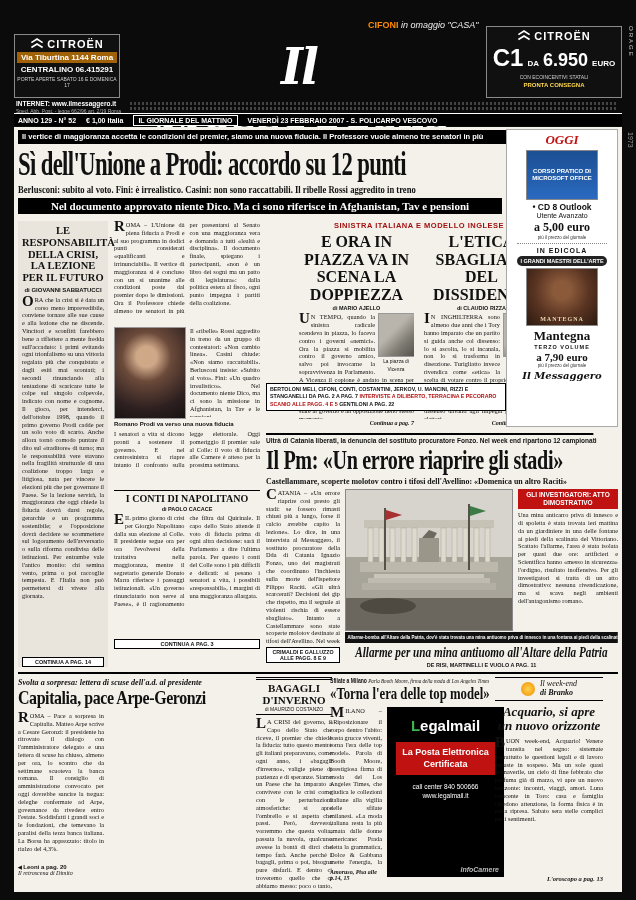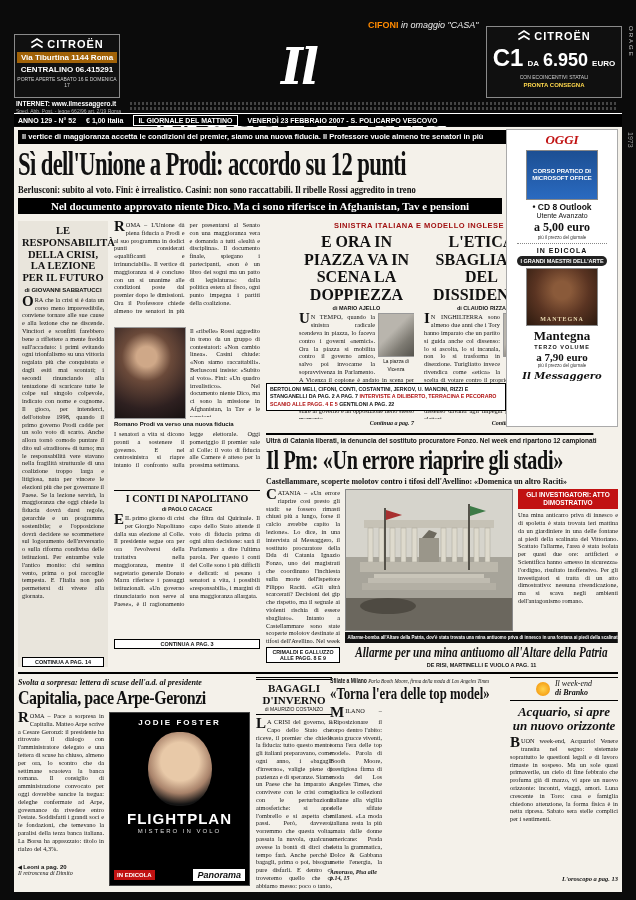--- a/index.html
+++ b/index.html
@@ -165,21 +165,21 @@
   .tm-body{height:160px;overflow:hidden;}
   .tm-ref{font-style:italic;font-weight:bold;font-size:6px;margin-top:2px;}
   .legal-ad{width:117px;height:170px;background:#000;color:#fff;box-sizing:border-box;text-align:center;
             display:flex;flex-direction:column;align-items:center;padding:10px 5px 4px;}
   .lg-logo{font:bold 15px "Liberation Sans",sans-serif;}
   .lg-logo::first-letter{color:#3db54a;}
   .lg-box{background:#c11212;color:#fff;font:bold 9px/1.3 "Liberation Sans",sans-serif;padding:5px 3px;margin:8px 0 6px;width:92%;box-sizing:border-box;}
   .lg-phone,.lg-url{font:6.5px "Liberation Sans",sans-serif;margin-top:2px;}
   .lg-brand{margin-top:auto;align-self:flex-end;font-style:italic;font-weight:bold;font-size:7px;color:#bbb;font-family:"Liberation Sans",sans-serif;}
 
-  .branko{left:496px;top:550px;width:108px;}
+  .branko{left:481px;top:550px;width:108px;}
   .br-head{border-top:1px solid #000;border-bottom:1px solid #000;padding:2px;display:flex;align-items:center;gap:5px;justify-content:center;}
   .sun-icon{width:14px;height:14px;border-radius:50%;background:radial-gradient(#ffd34d,#f28c00);flex:0 0 auto;}
   .br-head-text{font-style:italic;font-size:8px;line-height:1.1;text-align:left;}
   .br-head-text .b2{font-weight:bold;}
   .br-headline{font-weight:bold;font-style:italic;font-size:13px;line-height:1.1;text-align:center;margin:4px 0;}
   .br-body{height:136px;overflow:hidden;}
   .br-ref{font-weight:bold;font-style:italic;font-size:6.5px;text-align:right;margin-top:2px;}
 </style>
 </head>
 <body>
@@ -380,30 +380,20 @@
 
     <div class="capitalia">
       <div class="cap-kicker">Svolta a sorpresa: lettera di scuse dell'a.d. al presidente</div>
       <div class="cap-headline">Capitalia, pace Arpe-Geronzi</div>
       <div class="cap-row">
         <div class="cap-bodycol">
           <div class="body-text drop cap-body">ROMA – Pace a sorpresa in Capitalia. Matteo Arpe scrive a Cesare Geronzi: il presidente ha ritrovato il dialogo con l'amministratore delegato e una lettera di scuse ha chiuso, almeno per ora, lo scontro che da settimane scuoteva la banca romana. Il consiglio di amministrazione convocato per oggi dovrebbe sancire la tregua: deleghe confermate ad Arpe, governance da rivedere entro l'estate. Soddisfatti i grandi soci e le fondazioni, che temevano la paralisi della terza banca italiana. La Borsa ha apprezzato: titolo in rialzo del 4,3%.</div>
           <div class="cap-ref">Leoni a pag. 20</div>
           <div class="cap-ref2">Il retroscena di Dimito</div>
         </div>
-        <div class="flight-ad">
-          <div class="fa-star">JODIE FOSTER</div>
-          <div class="fa-face"></div>
-          <div class="fa-title">FLIGHTPLAN</div>
-          <div class="fa-sub">MISTERO IN VOLO</div>
-          <div class="fa-bottom">
-            <span class="fa-badge">IN EDICOLA</span>
-            <span class="fa-brand">Panorama</span>
-          </div>
-        </div>
       </div>
     </div>
 
     <div class="costanzo">
       <div class="cos-head">
         <div class="cos-title">BAGAGLI D'INVERNO</div>
         <div class="cos-byline">di MAURIZIO COSTANZO</div>
       </div>
       <div class="body-text drop cos-body">LA CRISI del governo, il Capo dello Stato che riceve, il premier che chiede la fiducia: tutto questo mentre gli italiani preparavano, come ogni anno, i «bagagli d'inverno», valigie piene di pazienza e di speranze. Siamo un Paese che ha imparato a convivere con le crisi come con le perturbazioni atmosferiche: si apre l'ombrello e si aspetta che passi. Però, davvero, vorremmo che questa volta, passata la nuvola, qualcuno avesse la bontà di dirci che tempo farà. Anche perché i bagagli, prima o poi, bisogna pure disfarli. E dentro ci troveremo quello che ci abbiamo messo: poco o tanto, dipende da chi governa e da chi fa opposizione.</div>
     </div>
@@ -411,20 +401,27 @@
     <div class="topmodel">
       <div class="tm-kicker">
         <b>Sfilate a Milano</b>
         <span style="font-style:italic">Parla Booth Moore, firma della moda di Los Angeles Times</span>
       </div>
       <div class="tm-headline">«Torna l'era delle top model»</div>
       <div class="tm-row">
         <div class="tm-bodycol">
           <div class="body-text drop tm-body">MILANO – «Riposizionare il corpo dentro l'abito: basta grucce viventi, torna l'era delle top model». Parola di Booth Moore, prestigiosa firma di moda del Los Angeles Times, che giudica le collezioni italiane alla vigilia delle sfilate milanesi. «La moda italiana resta la più amata dalle donne americane: Prada detta la grammatica, Dolce &amp; Gabbana mette l'energia, la ragazza sarà sofisticata e ribelle, con una bellezza che non cancella la personalità», dice la giornalista. E sul ritorno delle modelle-star: «Il pubblico vuole di nuovo volti riconoscibili, non anonime silhouette».</div>
           <div class="tm-ref">Amoruso, Pisa alle p.14, 15</div>
+        </div>
+        <div class="legal-ad">
+          <div class="lg-logo">Legalmail</div>
+          <div class="lg-box">La Posta Elettronica Certificata</div>
+          <div class="lg-phone">call center 840 500666</div>
+          <div class="lg-url">www.legalmail.it</div>
+          <div class="lg-brand">InfoCamere</div>
         </div>
       </div>
     </div>
 
     <div class="branko">
       <div class="br-head">
         <span class="sun-icon"></span>
         <span class="br-head-text">
           <span>Il week-end</span><br>
           <span class="b2">di Branko</span>

